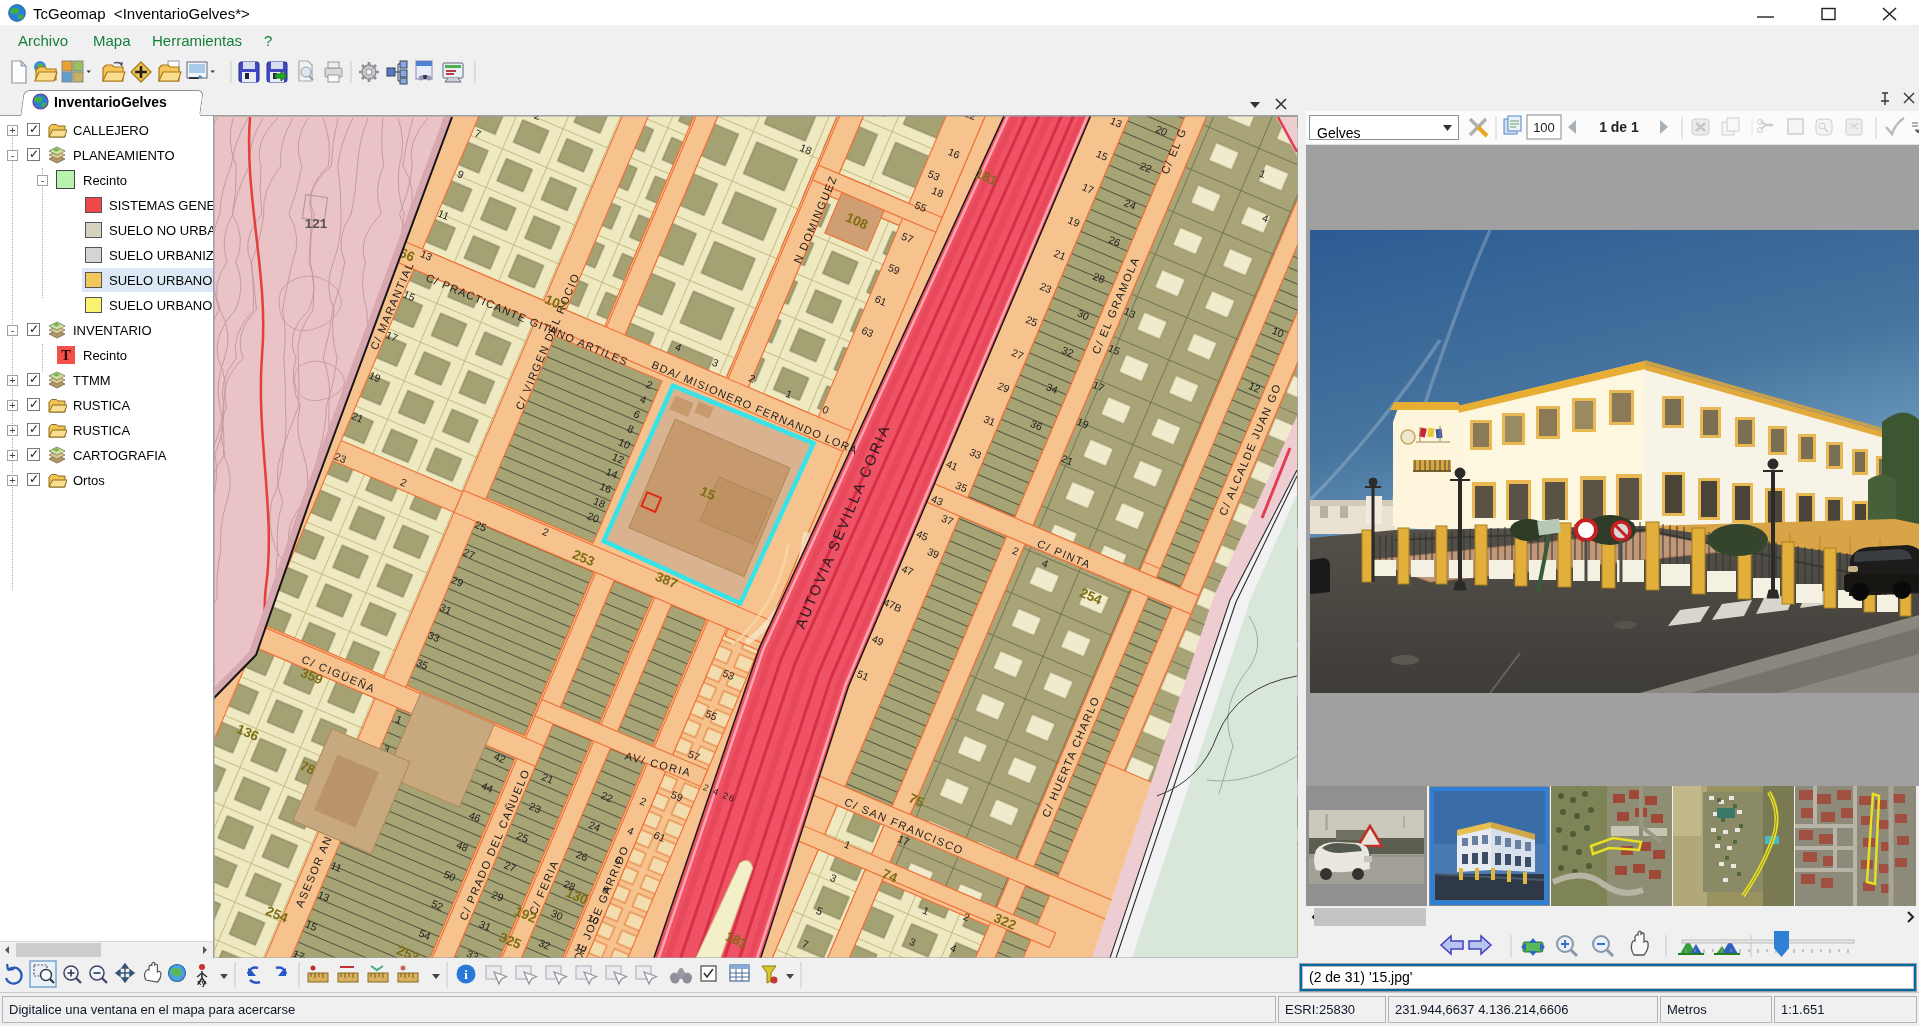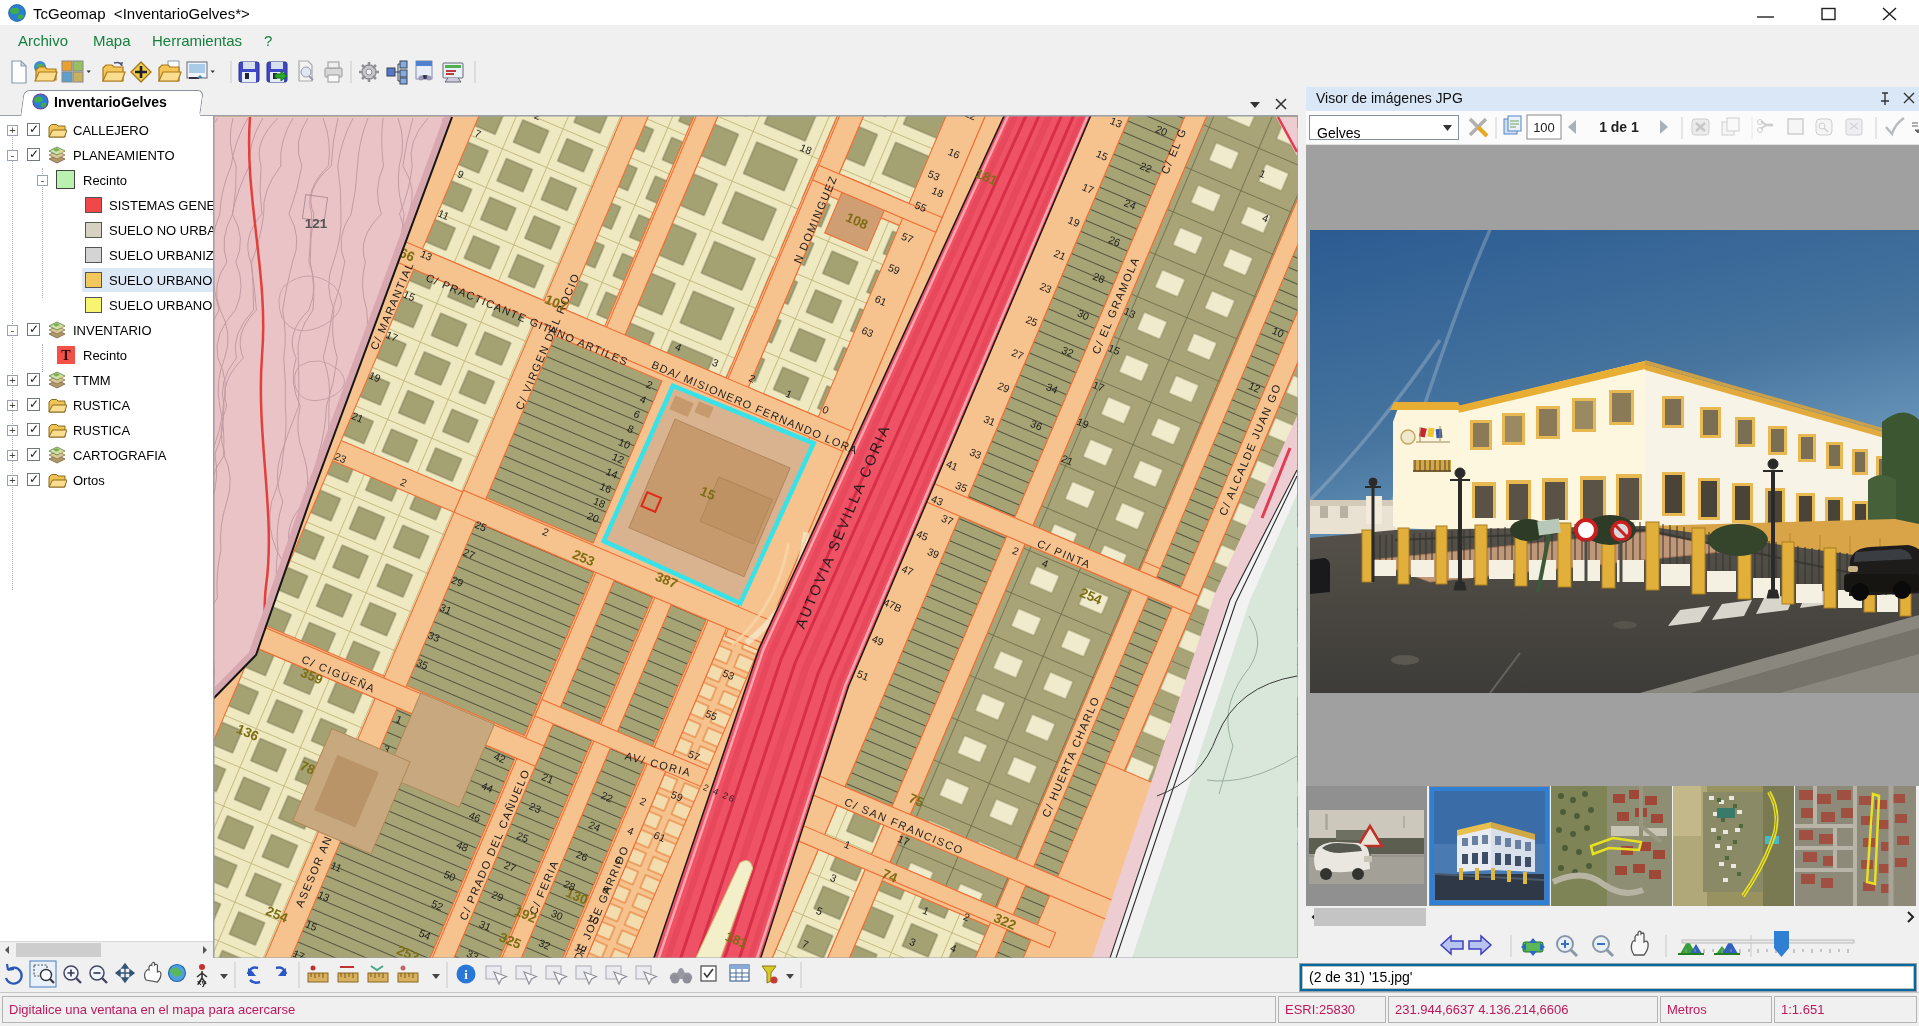--- a/index.html
+++ b/index.html
@@ -14,21 +14,21 @@
 .tabtxt{left:54px;top:94px;font-size:14px;font-weight:bold;color:#000}
 .tree{left:0;top:116px;width:214px;height:842px;background:#fff;border-right:1px solid #9aa0a8;overflow:hidden}
 .trow{position:absolute;left:0;width:214px;height:25px;font-size:13px;color:#000}
 .trow span.lbl{position:absolute;top:5px;white-space:nowrap}
 .pm{position:absolute;width:11px;height:11px;background:#fff;border:1px solid #9aa2b0;font-size:11px;line-height:9px;text-align:center;color:#444;top:7px}
 .cb{position:absolute;width:13px;height:13px;background:#fff;border:1px solid #707880;top:5px}
 .cb:after{content:"\2713";position:absolute;left:1px;top:-2px;font-size:12px;color:#222}
 .sq{position:absolute;width:17px;height:16px;border:1px solid #555;top:4px}
 .treeline{position:absolute;border-left:1px dotted #aab;width:0}
 .hsb{left:0;top:941px;width:213px;height:17px;background:#f0f0f0;border-top:1px solid #d8d8d8}
-.statusbar{left:0;top:992px;width:1919px;height:34px;background:#f0f0f0;border-top:1px solid #c8c8c8;font-size:13px;color:#be185d}
+.statusbar{left:0;top:992px;width:1919px;height:34px;background:#f0f0f0;border-top:1px solid #c8c8c8;font-size:13px;color:#0f172a}
 .sfield{position:absolute;top:3px;height:27px;border:1px solid #b4b4b4;padding:5px 6px 0 6px;background:#f0f0f0;overflow:hidden;white-space:nowrap}
 .btoolbar{left:0;top:958px;width:1298px;height:34px;background:#f0f0f0}
 .rpanel{left:1306px;top:87px;width:613px;height:905px;background:#f0f0f0}
 .rtitle{left:0;top:0;width:613px;height:24px;background:#d9e7f6;font-size:14px;color:#111;padding:3px 0 0 10px}
 .rtoolbar{left:0;top:24px;width:613px;height:34px;background:#fbfbfb;border-bottom:1px solid #e0e0e0}
 .rimg{left:0;top:58px;width:613px;height:641px;background:#a0a0a0}
 .combo{left:3px;top:28px;width:150px;height:25px;background:#fff;border:1px solid #8a9099;font-size:14px;padding:9px 0 0 7px}
 .thumbs{left:0;top:699px;width:613px;height:120px;background:#f0f0f0}
 .thumb{position:absolute;top:0;width:121px;height:120px;background:#909090}
 .rscroll{left:0;top:819px;width:613px;height:23px;background:#f0f0f0}
@@ -651,21 +651,20 @@
     <path d="M1083,354 L1016,484 896,842 M1083,360 L1022,486 902,842" fill="none" stroke="#2a2a2a" stroke-width="1.1"></path>
     <path d="M1035,500 q20,30 -6,60 q-24,36 -10,70 l-14,48" fill="none" stroke="#9ab09a" stroke-width="1"></path>
     <path d="M1083,560 q-60,10 -80,60 q-16,44 -60,60" fill="none" stroke="#3a3a3a" stroke-width="1"></path>
     <path d="M1083,640 q-50,30 -90,24" fill="none" stroke="#9ab09a" stroke-width="1"></path>
     <path d="M1076,332 L1048,402" stroke="#e23b52" stroke-width="3" fill="none"></path>
     <polygon points="1062,1 1083,1 1083,40" fill="#eecdd2"></polygon>
     <path d="M1064,1 L1083,36" stroke="#e23b52" stroke-width="2.5"></path>
     <rect x="0" y="0" width="1084" height="842" fill="none" stroke="#9aa0a8" stroke-width="1"></rect>
   </svg>
 <div class="abs rpanel">
-    <div class="abs rtitle">Visor de imágenes JPG</div>
     <svg class="abs" style="left:570px;top:4px" width="40 " height="16" viewBox="0 0 40 16">
 <g stroke="#333" stroke-width="1.4" fill="none">
         <path d="M6 2 h6 M9 2 v8 M5 10 h8 M9 10 v4"></path>
 <path d="M28 2 l10 10 M38 2 l-10 10"></path>
       </g>
     </svg>
     <div class="abs rtoolbar"></div>
     <div class="abs combo">Gelves<svg class="abs" style="right:6px;top:9px" width="9" height="7" viewBox="0 0 9 7">
         <path d="M0 0 l4.5 6 4.5 -6z" fill="#333"></path>
       </svg></div>

